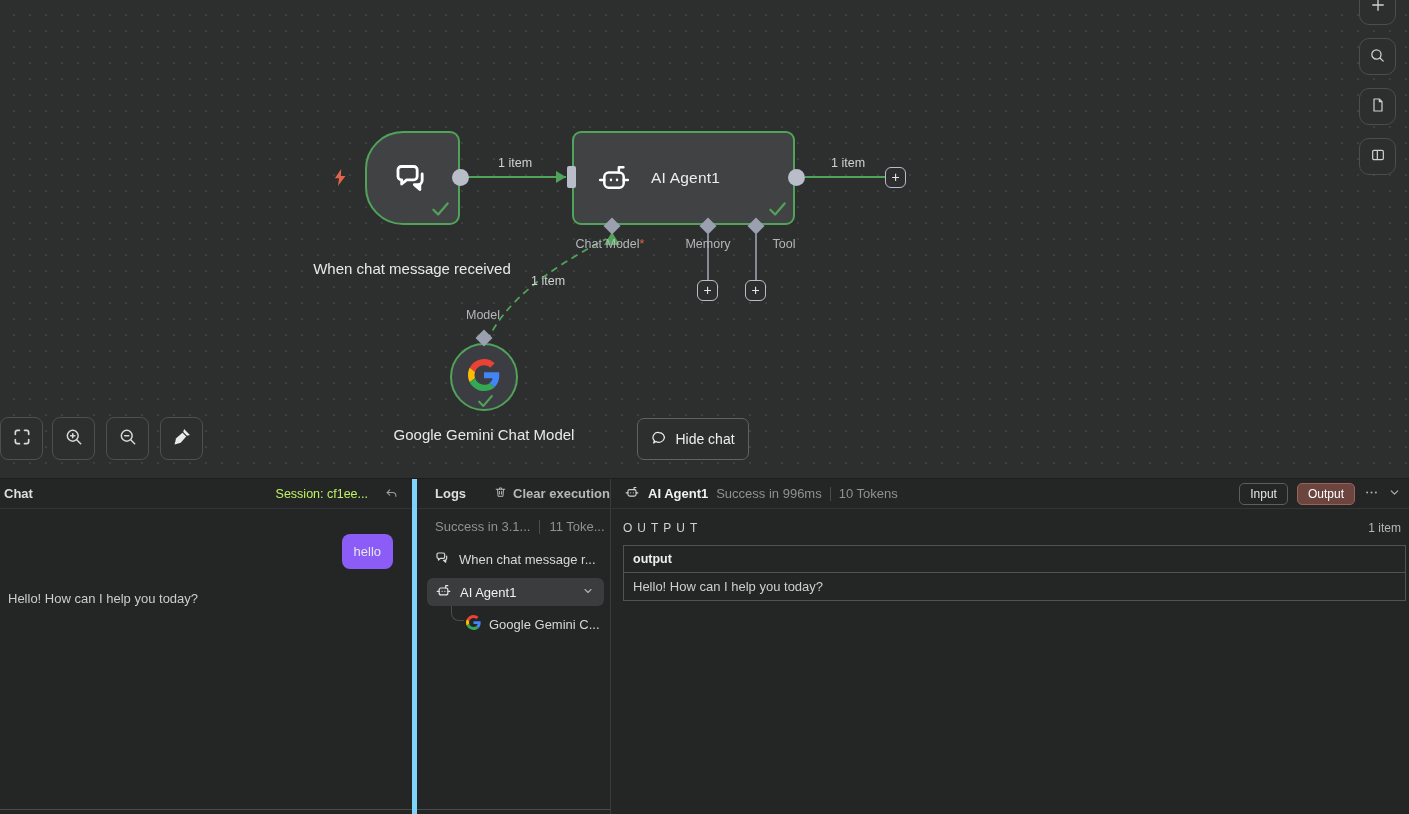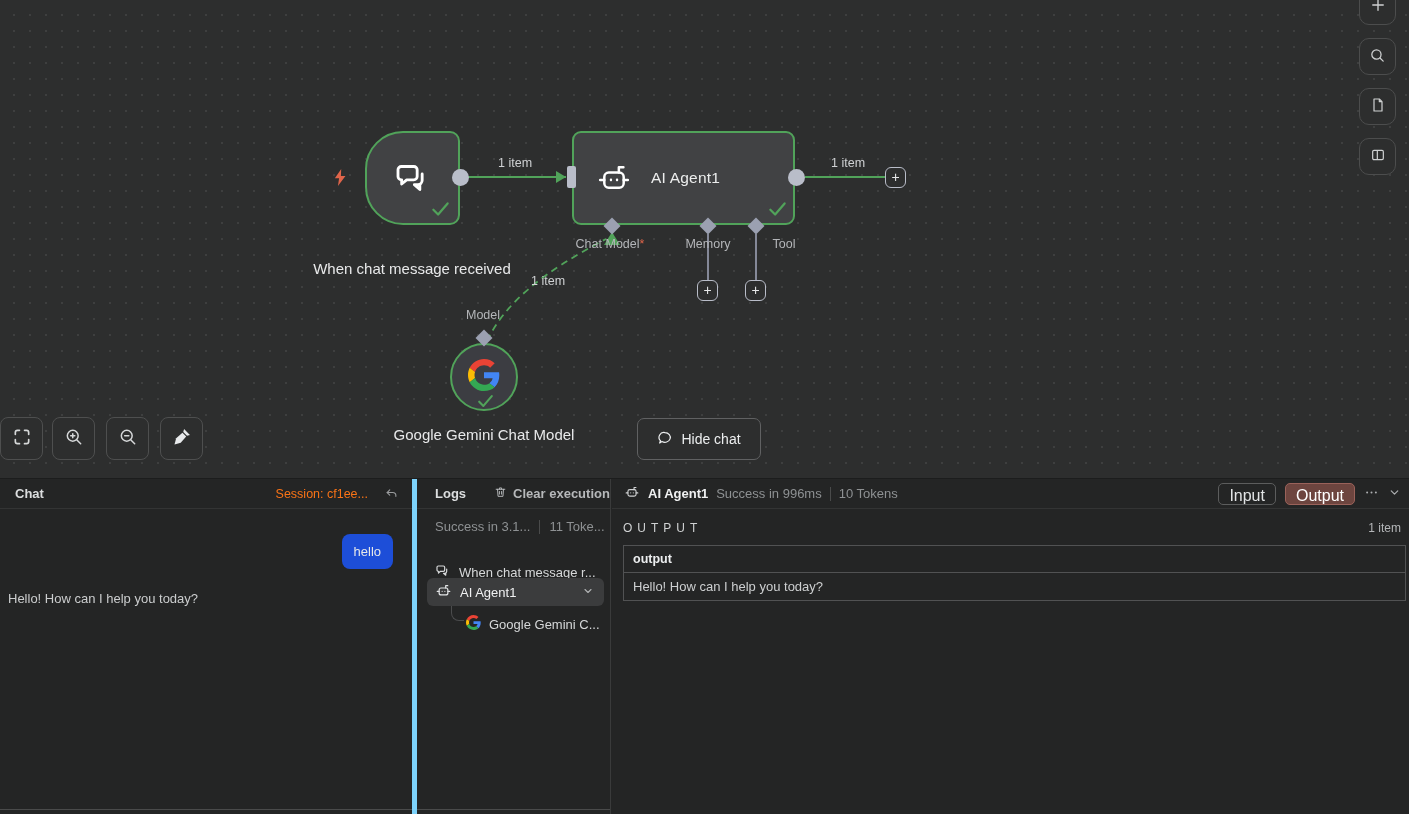--- a/index.html
+++ b/index.html
@@ -38,59 +38,59 @@
 
   .bolt { position:absolute; left:332px; top:168px; z-index:2; }
 
   
   .tool-btn { position:absolute; width:43px; height:43px; top:417px; border:1px solid #4e4f4f; border-radius:8px;
     background:#2d2e2e; display:flex; align-items:center; justify-content:center; cursor:pointer; z-index:4; }
   .right-toolbar { position:absolute; right:13px; top:-12px; display:flex; flex-direction:column; gap:13px; z-index:4; }
   .right-toolbar .rbtn { width:37px; height:37px; border:1px solid #4c4d4d; border-radius:10px; background:#2d2e2e;
     display:flex; align-items:center; justify-content:center; cursor:pointer; }
 
-  .hide-chat { position:absolute; left:637px; top:418px; width:124px; height:42px; z-index:4;
+  .hide-chat { position:absolute; left:637px; top:418px; width:112px; height:42px; z-index:4;
     border:1px solid #606162; border-radius:7px; background:#2d2e2e; color:#eceeef; font-size:14px;
     display:flex; align-items:center; justify-content:center; gap:8px; cursor:pointer; }
 
   
   .bottom-panel { position:absolute; left:0; top:478px; width:1409px; height:336px; background:#242525;
     border-top:1px solid #1c1d1d; }
   .col { position:absolute; top:0; height:336px; }
   .col-chat { left:0; width:412px; }
   .col-logs { left:412px; width:199px; border-left:5px solid #7dd3fc; border-right:1px solid #3a3b3b; }
   .col-details { left:612px; width:797px; }
   .panel-header { position:absolute; left:0; right:0; top:0; height:30px; border-bottom:1px solid #333434;
     display:flex; align-items:center; }
   .panel-title { font-size:13px; font-weight:600; color:#dcdedf; }
 
   .session { position:absolute; right:44px; top:0; height:30px; display:flex; align-items:center;
-    font-size:12.5px; color:#f97316; }
+    font-size:12.5px; color:#bef264; }
   .icon-btn { background:none; border:none; cursor:pointer; display:flex; align-items:center; justify-content:center; padding:0; }
 
-  .chat-bubble-user { position:absolute; top:55px; right:19px; background:#1d4ed8; border-radius:8px;
+  .chat-bubble-user { position:absolute; top:55px; right:19px; background:#8b5cf6; border-radius:8px;
     padding:10px 12px; font-size:13px; color:#e6e8e9; }
   .chat-msg-bot { position:absolute; top:112px; left:8px; font-size:13px; color:#cbcdce; }
   .bottom-divider { position:absolute; left:0; top:330px; width:611px; height:1px; background:#4a4b4b; }
 
   .clear-exec { display:flex; align-items:center; gap:6px; font-size:13px; color:#b6b8ba; cursor:pointer;
     background:none; border:none; }
   .logs-summary { position:absolute; left:18px; top:40px; display:flex; align-items:center; gap:9px;
     font-size:13px; color:#8e9193; }
   .vdiv { width:1px; height:14px; background:#4a4b4b; }
   .log-row { position:absolute; display:flex; align-items:center; gap:8px; font-size:13px; color:#d6d8d9; cursor:pointer; }
   .log-row-selected { left:10px; right:6px; top:99px; height:28px; background:#3b3c3d; border-radius:6px; padding:0 8px; }
   .tree-elbow { position:absolute; left:34px; top:127px; width:13px; height:15px;
     border-left:1.6px solid #4b4c4d; border-bottom:1.6px solid #4b4c4d; border-bottom-left-radius:8px; }
 
   .details-header-left { display:flex; align-items:center; gap:8px; padding-left:12px; }
   .dh-title { font-size:13px; font-weight:700; color:#f0f1f2; }
   .dh-status, .dh-tokens { font-size:13px; color:#8e9193; }
   .dh-controls { position:absolute; right:8px; top:0; height:30px; display:flex; align-items:center; gap:9px; }
-  .tab-btn { height:22px; border-radius:5px; font-size:16px; padding:3px 10px; cursor:pointer; }
+  .tab-btn { height:22px; border-radius:5px; font-size:12px; padding:3px 10px; cursor:pointer; }
   .tab-input { background:transparent; border:1px solid #5c5d5d; color:#e2e4e5; }
   .tab-output { background:#6d453f; border:1px solid #9a625a; color:#ffffff; }
 
   .section-label { position:absolute; left:11px; top:42px; font-size:12px; letter-spacing:5px; color:#d0d2d3; }
   .items-count { position:absolute; right:8px; top:42px; font-size:12px; color:#b4b6b8; }
   .out-table { position:absolute; left:11px; top:66px; width:783px; border:1px solid #515253; border-collapse:collapse; }
   .out-table th { text-align:left; font-size:12.5px; font-weight:700; color:#eceeef; padding:6px 9px;
     border-bottom:1px solid #515253; }
   .out-table td { font-size:13px; color:#cdcfd0; padding:6px 9px; }
 </style>
@@ -269,21 +269,21 @@
             <path d="M11 5v14"></path>
           </svg>
       </span>
     </button>
   </div>
 </div>
 
 <div class="bottom-panel">
 
   <div class="col col-chat">
-    <div class="panel-header" style="padding-left:15px;">
+    <div class="panel-header" style="padding-left:4px;">
       <span class="panel-title">Chat</span>
       <span class="session">Session: cf1ee...</span>
       <button class="icon-btn" style="position:absolute; right:13px; top:8px;">
         <span>
           <svg width="15" height="14" viewBox="0 0 24 24" fill="none" stroke="#9a9c9e" stroke-width="1.9" stroke-linecap="round" stroke-linejoin="round">
             <path d="M9 5 4.5 9.5 9 14"></path>
               <path d="M4.5 9.5H14a5.5 5.5 0 0 1 5.5 5.5v1"></path>
           </svg>
         </span>
       </button>
@@ -306,21 +306,21 @@
         <span>Clear execution</span>
       </button>
     </div>
 
     <div class="logs-summary">
       <span>Success in 3.1...</span>
       <span class="vdiv"></span>
       <span>11 Toke...</span>
     </div>
 
-    <div class="log-row" style="left:18px; top:82px; height:22px;">
+    <div class="log-row" style="left:18px; top:69px; height:22px;">
       <span>
         <svg width="16" height="16" viewBox="0 0 24 24" fill="none" stroke="#d6d8d9" stroke-width="1.8" stroke-linejoin="round" stroke-linecap="round">
           <path d="M5 4.5h7.5a2 2 0 0 1 2 2v4a2 2 0 0 1-2 2H8.2L5.2 15v-2.5h-.2a2 2 0 0 1-2-2v-4a2 2 0 0 1 2-2z"></path>
           <path d="M17.5 9v3.8a2.6 2.6 0 0 1-2.6 2.6h-2.1l3.3 2.9v-2.9"></path>
         </svg>
       </span>
       <span>When chat message r...</span>
     </div>
 
     <div class="log-row log-row-selected">

